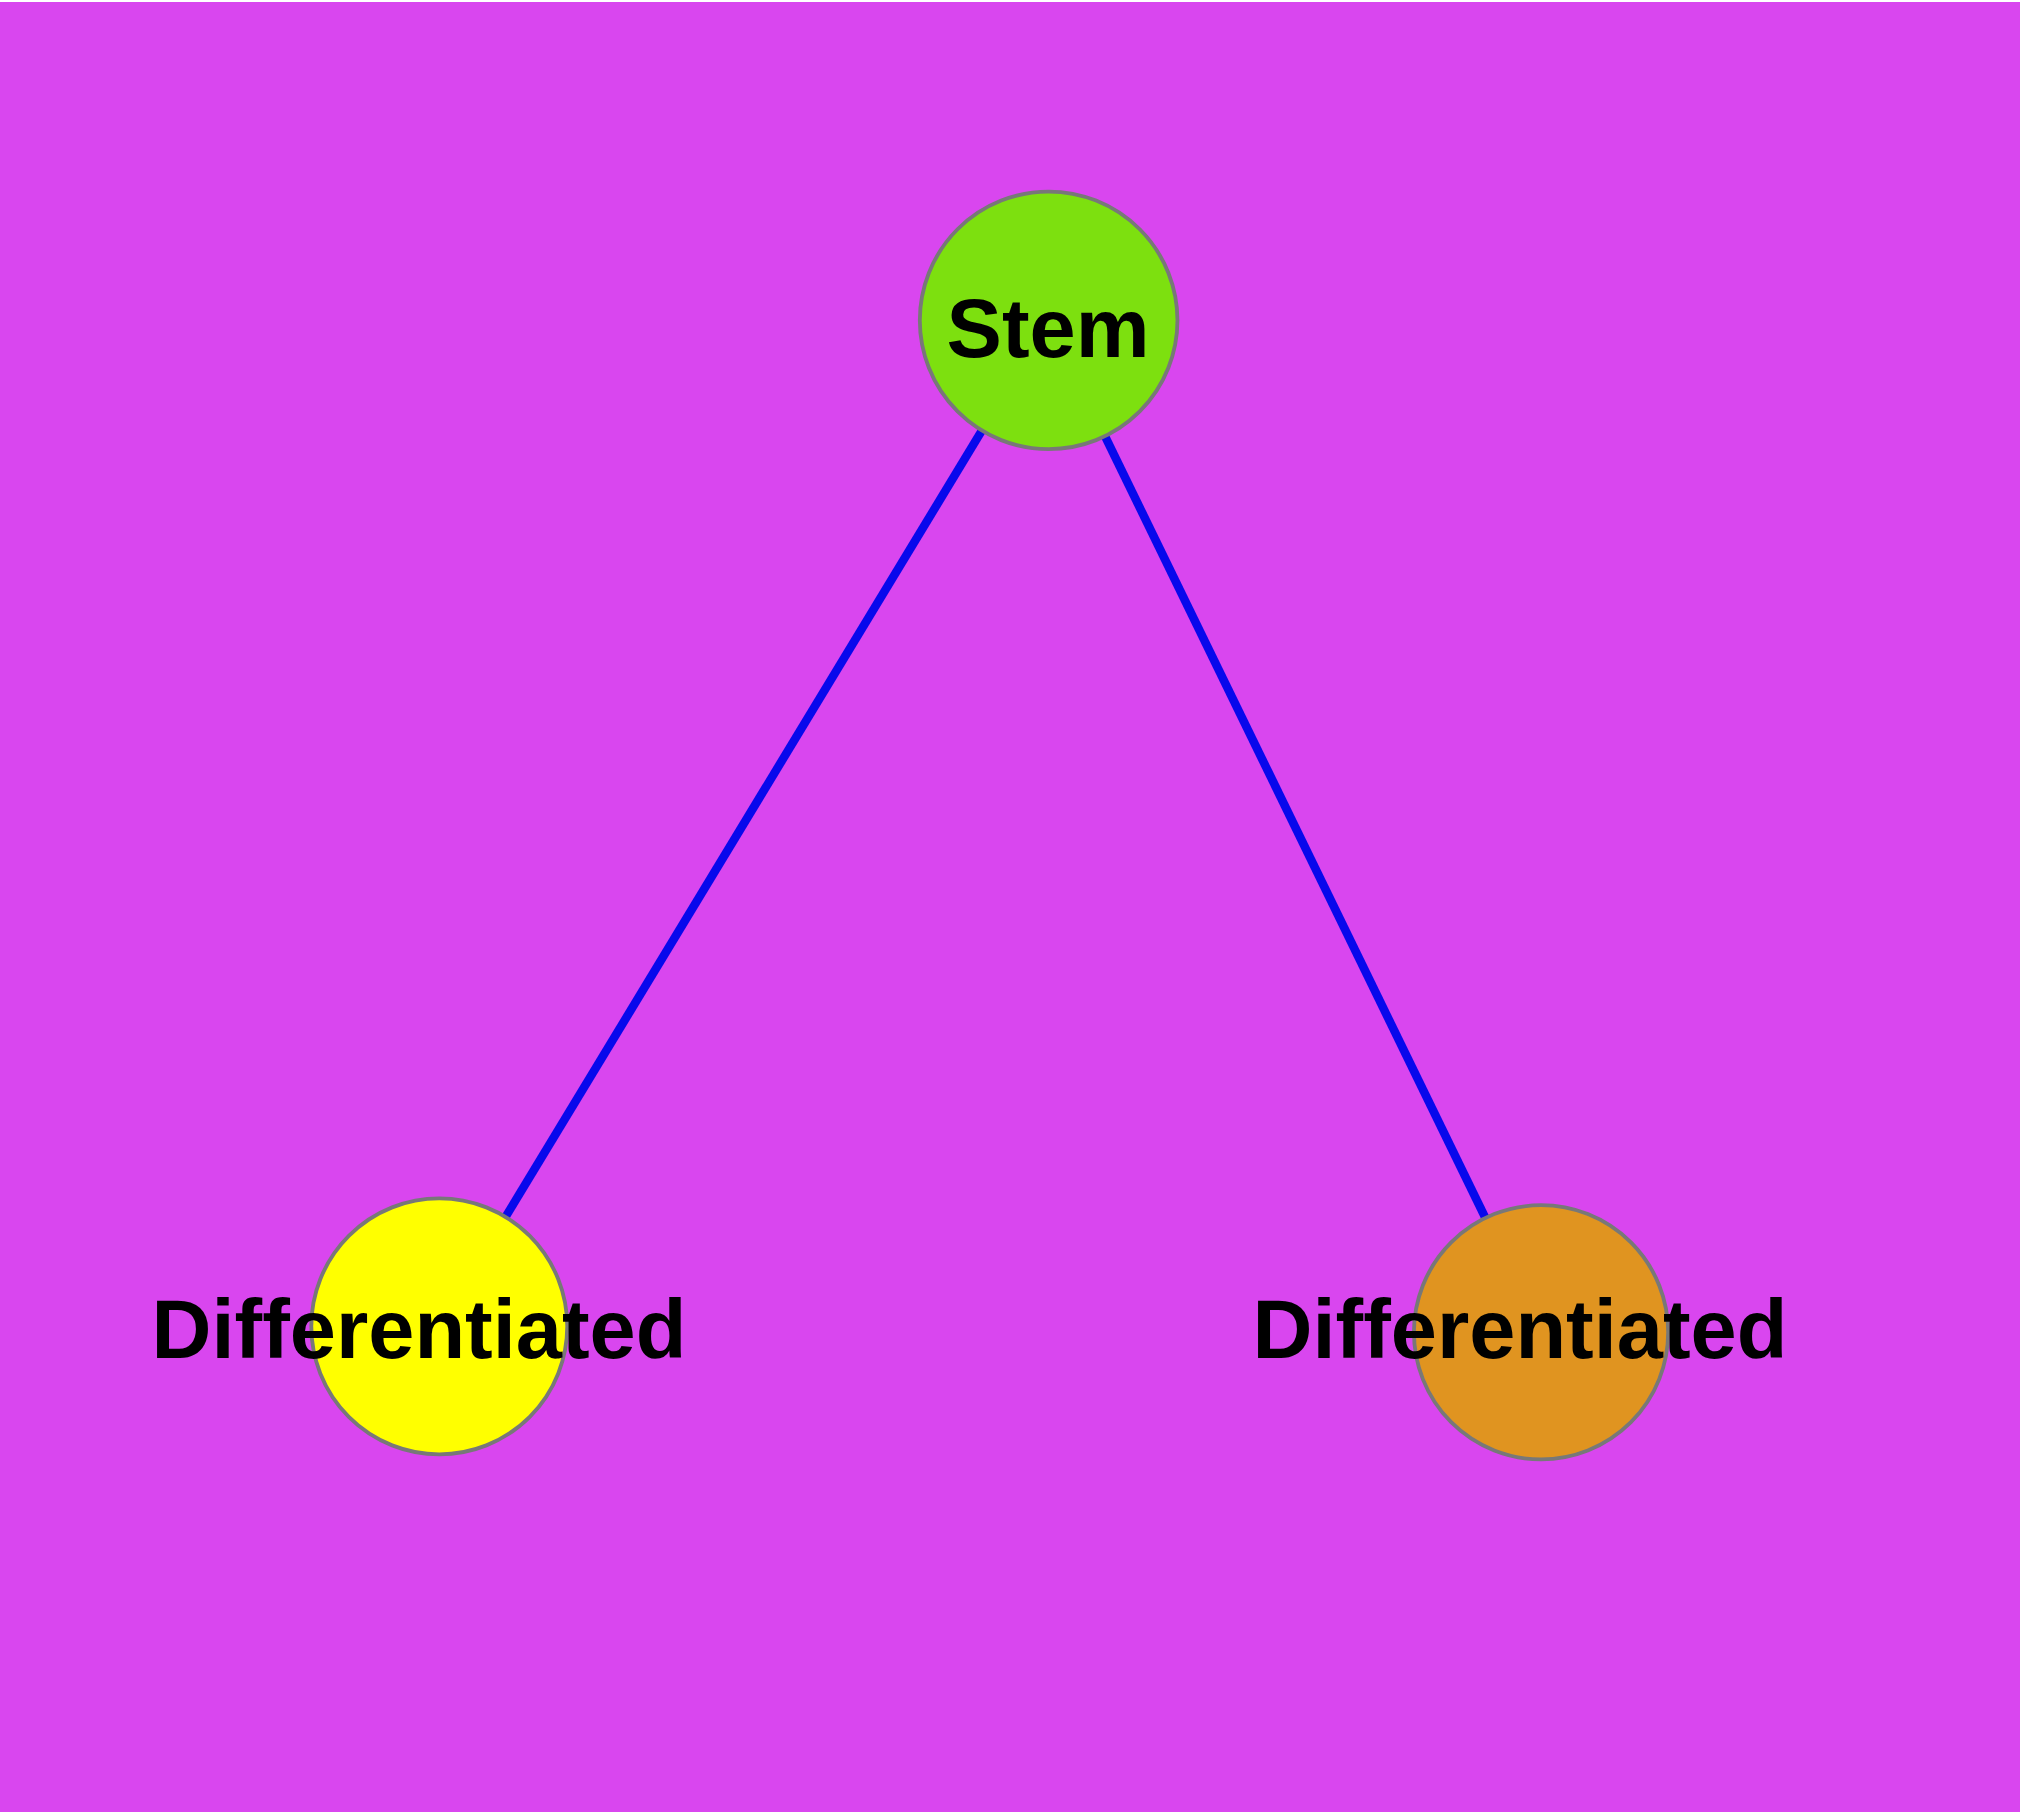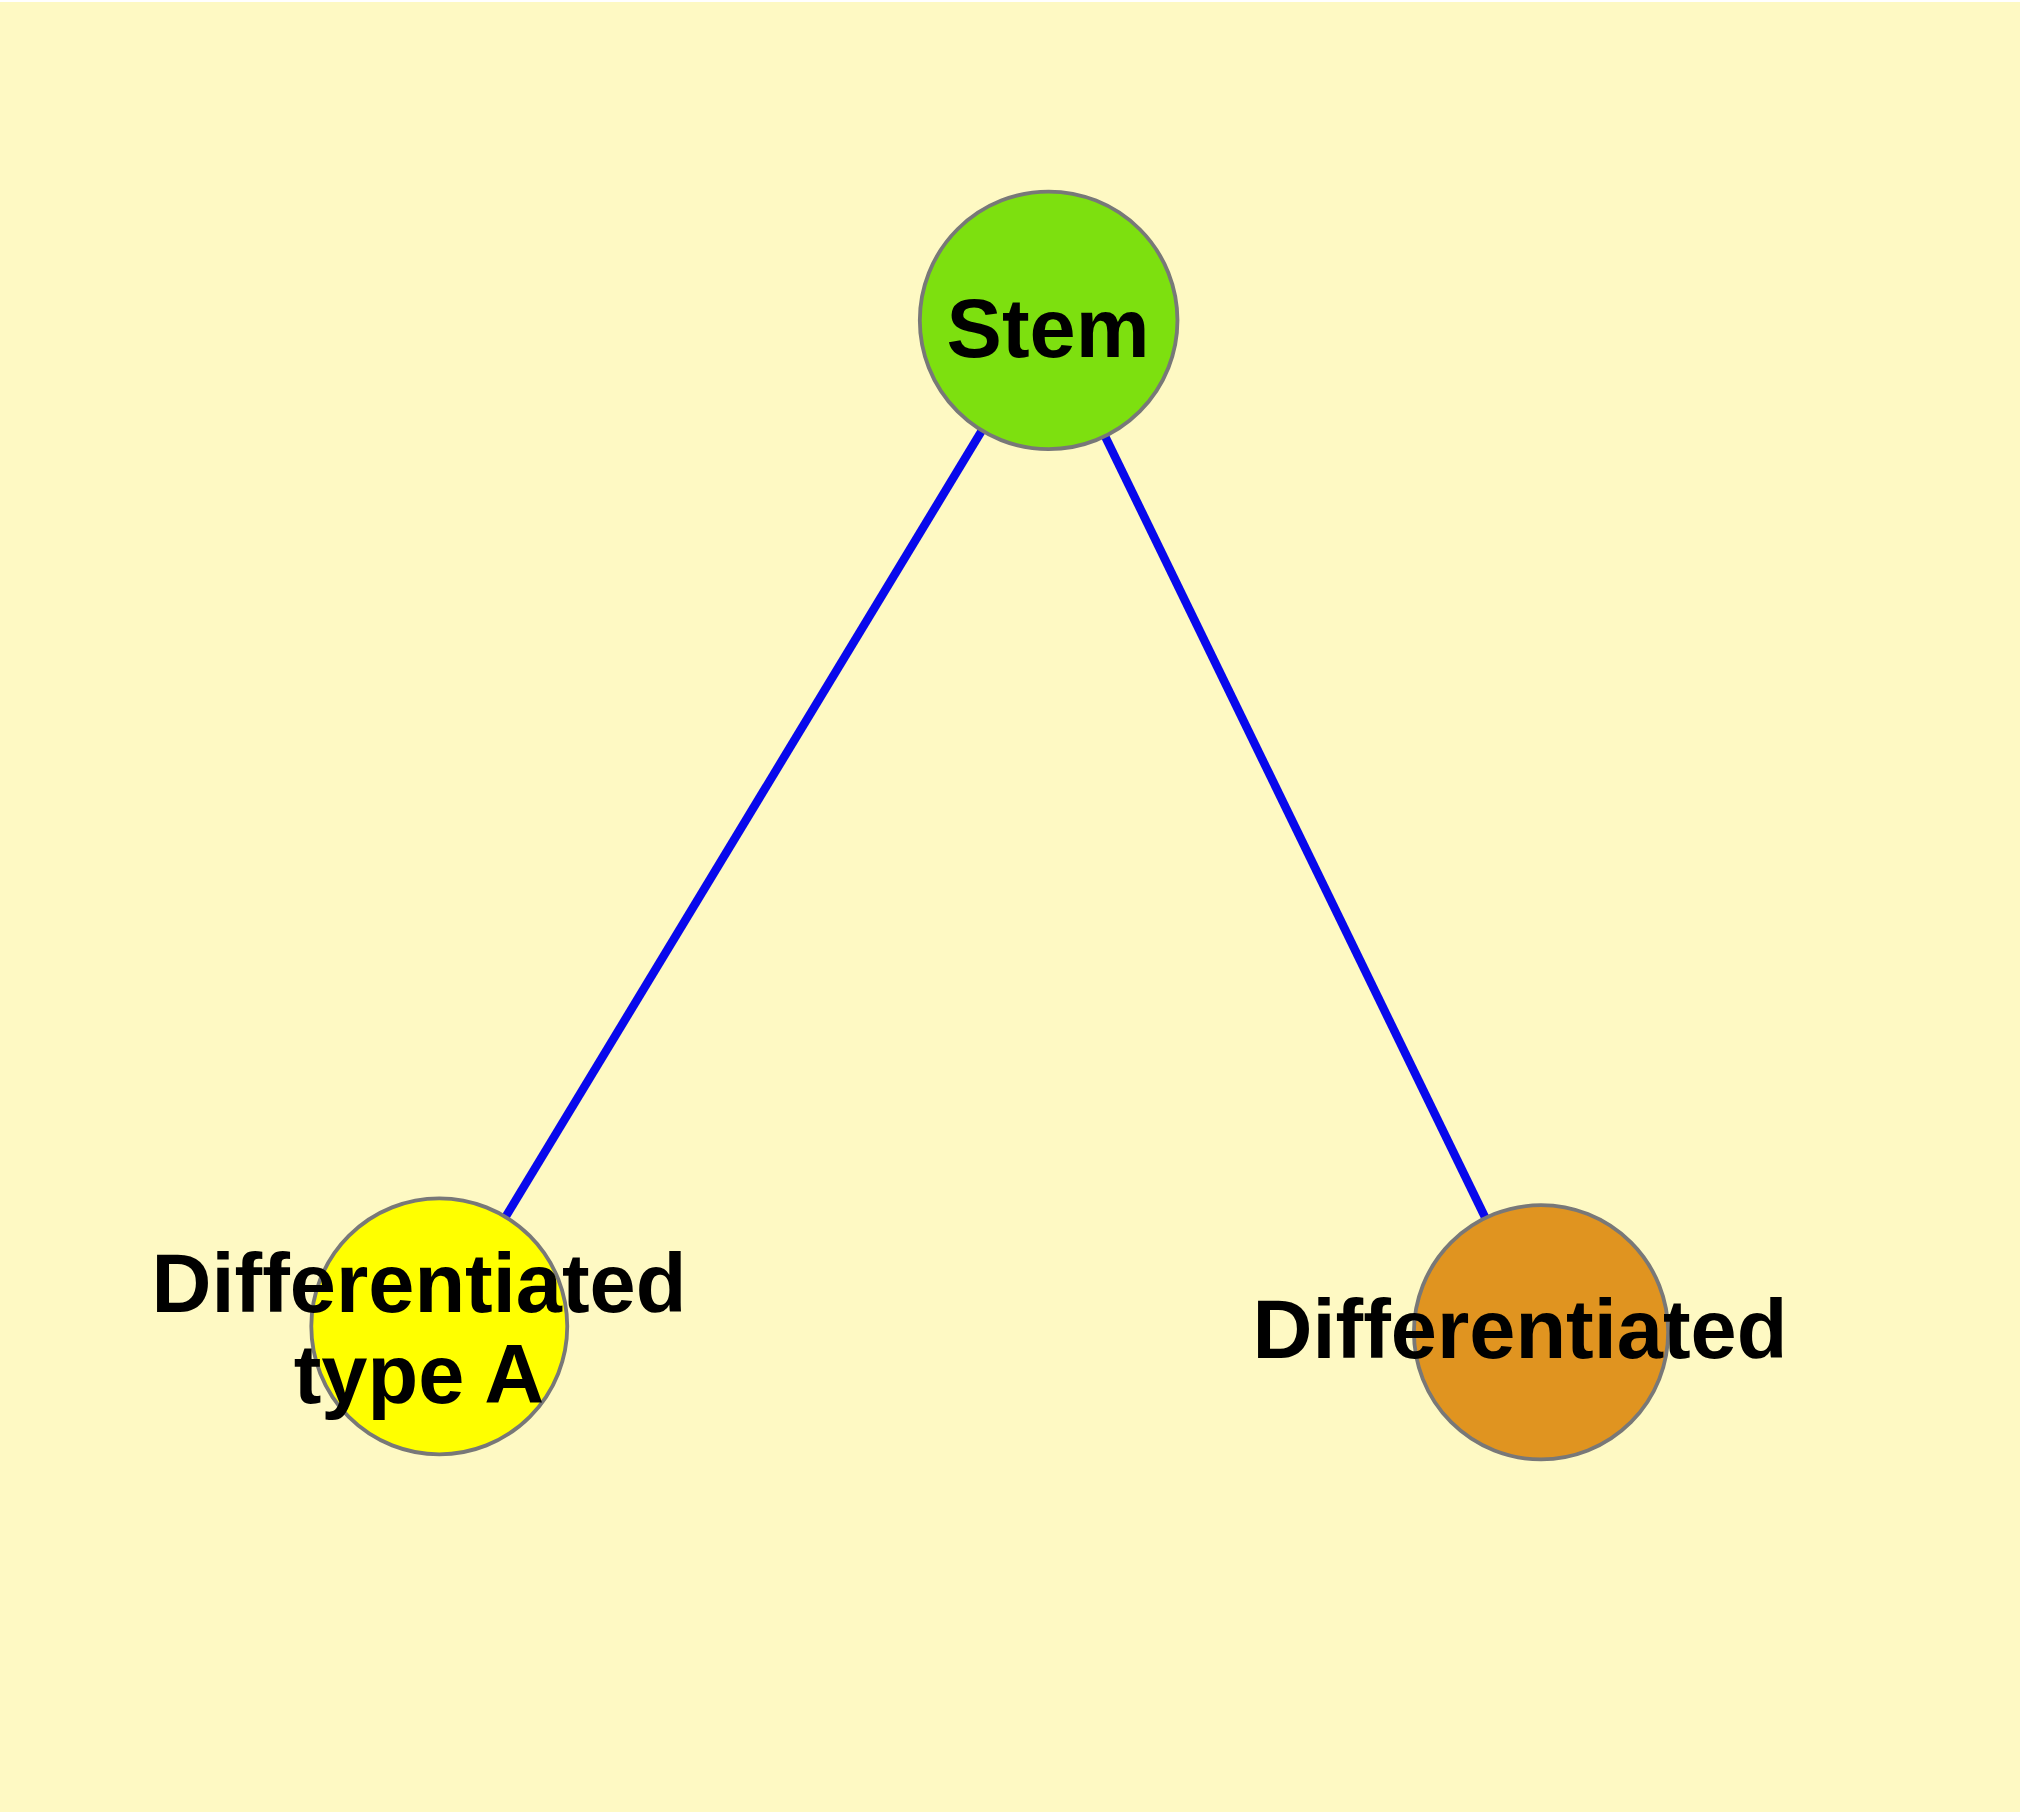--- a/index.html
+++ b/index.html
@@ -7,21 +7,21 @@
     padding: 0;
     width: 2021px;
     height: 1812px;
     overflow: hidden;
     font-family: "Liberation Sans", sans-serif;
   }
   .canvas {
     position: relative;
     width: 2021px;
     height: 1812px;
-    background: #fef9c3;
+    background: #d946ef;
   }
   .top-edge-highlight {
     position: absolute;
     top: 0; left: 0;
     width: 100%; height: 1.7px;
     background: #ffffff;
   }
   svg.graph-layer {
     position: absolute;
     top: 0; left: 0;
@@ -55,21 +55,20 @@
 
     <circle stroke-width="4.5" cx="518" cy="1565" r="151" fill="#ffff00" stroke="#787878"></circle>
 
     <circle stroke-width="4.5" cx="1818" cy="1572" r="150" fill="#e09420" stroke="#787878"></circle>
   </svg>
 
   <div class="node-label" style="left:1048px; top:328px;">Stem</div>
 
   <div class="node-label" style="left:419px; top:1329px;">
     <div>Differentiated</div>
-    <div>type A</div>
   </div>
 
   <div class="node-label" style="left:1520px; top:1329px;">
     <div>Differentiated</div>
   </div>
 
   <div class="top-edge-highlight"></div>
 </div>
 
 

